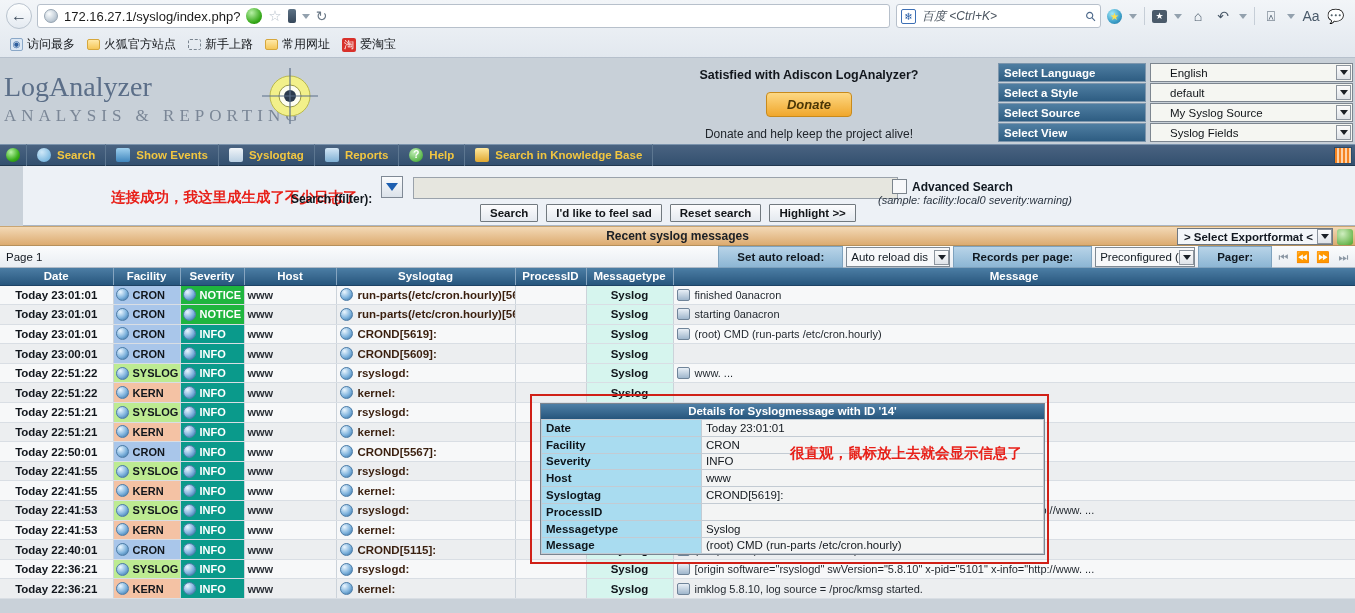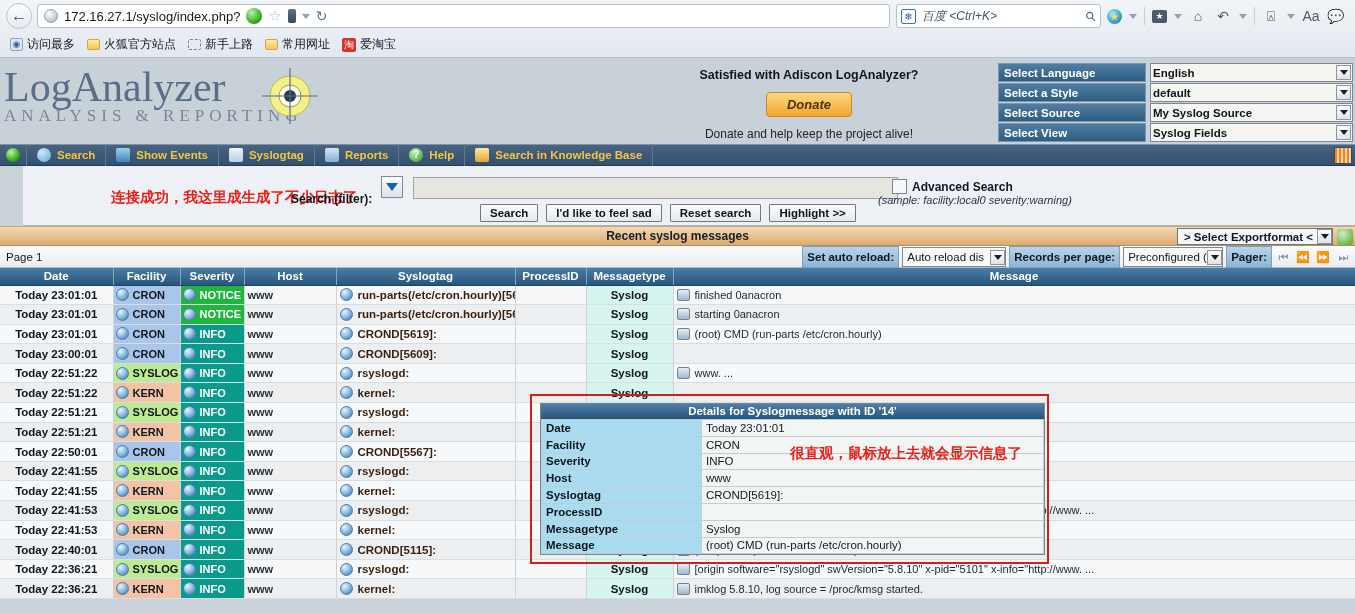--- a/index.html
+++ b/index.html
@@ -70,21 +70,21 @@
   .fold-d{ width:13px;height:11px;border:1px dashed #7a8590;border-radius:2px;}
   .bm-blue{ width:13px;height:13px;background:#dbe7f4;border:1px solid #8ba8c8;border-radius:2px;color:#2f5f9e;font-size:9px;line-height:11px;text-align:center;}
   .bm-red{ width:14px;height:14px;background:#d8312b;border-radius:2px;color:#fff;font-size:10px;line-height:14px;text-align:center;}
 
   
   .page{ width:1355px;height:555px;background:#c9d1d9;position:relative;overflow:hidden; }
 
   .header{ height:86px;background:#c8d0d8;position:relative;display:flex; }
   .logo-wrap{ width:620px;position:relative;padding:6px 0 0 4px; }
   .logo-main{
-    font-family:"Liberation Serif",serif;font-size:42px;color:#5b6e88;
+    font-family:"Liberation Serif",serif;font-size:28px;color:#5b6e88;
     letter-spacing:0px;line-height:46px;font-weight:400;
   }
   .logo-sub{
     font-family:"Liberation Serif",serif;font-size:17px;color:#7a8696;
     letter-spacing:5px;line-height:20px;margin-top:-4px;
   }
   .target{
     position:absolute;left:262px;top:84px;width:56px;height:56px;
   }
   .donate-col{ width:378px;text-align:center;padding-top:10px; }
@@ -100,21 +100,21 @@
   .selrow{ display:flex;height:19px;margin-bottom:1px; }
   .sel-label{
     width:148px;background:linear-gradient(#4f7ea2,#2e5d82);
     color:#fff;font-size:11.5px;font-weight:bold;
     display:flex;align-items:center;padding-left:5px;
     border:1px solid #7d96ad;
   }
   .sel-box{
     flex:1;background:#f5f6f2;border:1px solid #7d8690;
     display:flex;align-items:center;justify-content:space-between;
-    padding-left:2px;font-size:11.5px;color:#101418;margin-left:4px;font-weight:bold;
+    padding-left:19px;font-size:11.5px;color:#101418;margin-left:4px;
   }
   .sel-arrow{
     width:15px;height:15px;margin-right:1px;background:linear-gradient(#fcfcfc,#dfe3e8);
     border:1px solid #8d959e;display:flex;align-items:center;justify-content:center;
   }
   .sel-arrow i{ width:0;height:0;border-left:4px solid transparent;border-right:4px solid transparent;border-top:5px solid #1b2026;display:block;}
 
   
   .navbar{
     height:22px;background:linear-gradient(#4a6381,#33506f);
@@ -185,21 +185,21 @@
 
   
   .pagerow{
     height:22px;background:linear-gradient(#fbfcfd,#e9edf2);
     border-bottom:1px solid #b0bac6;display:flex;align-items:center;position:relative;
   }
   .pg1{ font-size:11.5px;color:#121820;padding-left:6px;}
   .pr-right{ position:absolute;right:0;top:0;height:22px;display:flex;align-items:stretch; }
   .pr-lab{
     background:linear-gradient(#b8d4e8,#8cb6d4);border:1px solid #7ea2be;
-    font-size:11.5px;font-weight:bold;color:#101820;display:flex;align-items:center;padding:0 4px;
+    font-size:11.5px;font-weight:bold;color:#101820;display:flex;align-items:center;padding:0 18px;
   }
   .pr-sel{
     background:#f7f8fa;border:1px solid #7f8993;display:flex;align-items:center;
     font-size:11.5px;color:#101820;padding-left:4px;margin:1px 3px;white-space:nowrap;overflow:hidden;
   }
   .pr-sel .ar{ width:15px;height:15px;background:linear-gradient(#fcfcfc,#dfe3e8);border:1px solid #8d959e;
     display:flex;align-items:center;justify-content:center;margin-left:auto;flex:none;}
   .pr-sel .ar i{ width:0;height:0;border-left:4px solid transparent;border-right:4px solid transparent;border-top:5px solid #1b2026;display:block;}
   .pgbtns{ display:flex;align-items:center;gap:3px;padding:0 3px; }
   .pgb{ width:17px;height:15px;display:flex;align-items:center;justify-content:center;

